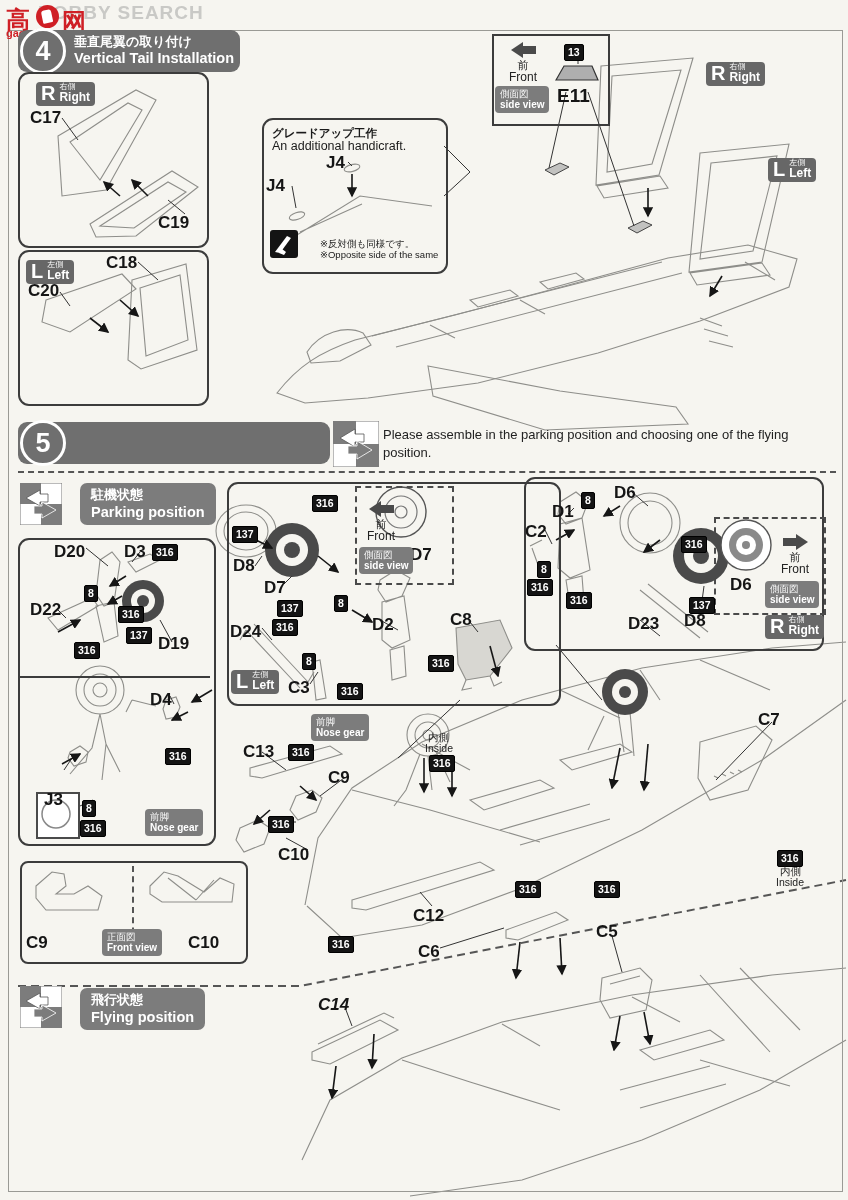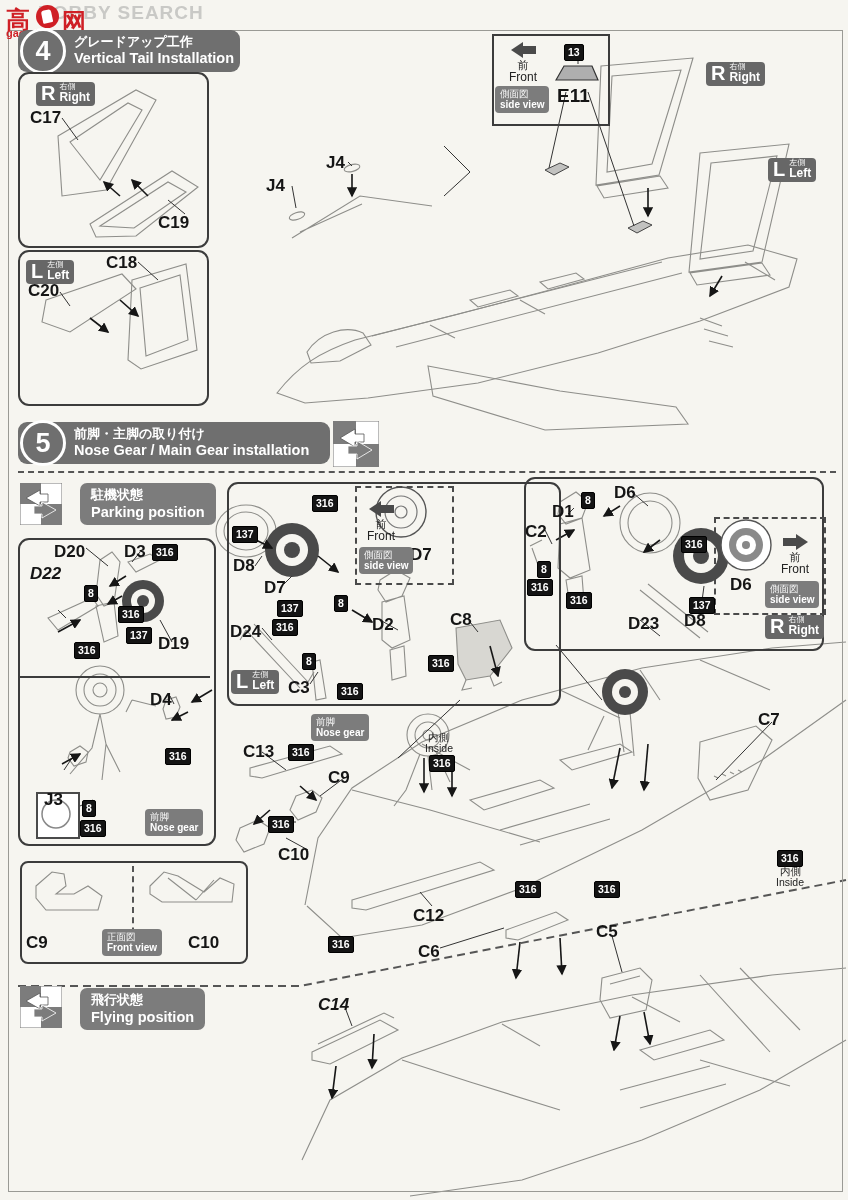--- a/index.html
+++ b/index.html
@@ -242,40 +242,48 @@
     <div class="wm-bg">HOBBY SEARCH</div>
     <span class="wm-cn wm-red" style="left:6px;top:4px;">高</span>
     <span class="wm-thumb"></span>
     <span class="wm-cn wm-red" style="left:62px;top:6px;">网</span>
     <span class="wm-dom wm-red">gao-shou.com</span>
   </div>
 
   <div class="step-h" style="left:18px;top:30px;width:222px;">
     <div class="step-circle">4</div>
     <div class="step-txt">
-      <span class="step-ja">グレードアップ工作</span>
+      <span class="step-ja">垂直尾翼の取り付け</span>
       <span class="step-en">Vertical Tail Installation</span>
     </div>
   </div>
 
   <div class="pbox" style="left:18px;top:72px;width:187px;height:172px;"></div>
   <div class="pbox" style="left:18px;top:250px;width:187px;height:152px;"></div>
 
+  <div class="notebox" style="left:262px;top:118px;width:182px;height:152px;">
+    <span class="t1">グレードアップ工作</span>
+    <span class="t2">An additional handicraft.</span>
+    <span class="n1">※反対側も同様です。</span>
+    <span class="n2">※Opposite side of the same</span>
+    <svg width="30" height="30" style="position:absolute;left:6px;top:110px;">
+      <rect x="0" y="0" width="28" height="28" rx="3" fill="#141414"></rect>
+      <polygon points="5,22 17,6 21,8 10,23" fill="#fff"></polygon>
+      <polygon points="9,23 12,19 16,22 14,25" fill="#fff"></polygon>
+    </svg>
+  </div>
 
   <div class="sqbox" style="left:492px;top:34px;width:114px;height:88px;"></div>
 
   <div class="step-h" style="left:18px;top:422px;width:312px;">
     <div class="step-circle">5</div>
-    <div class="step-txt">
-      <span class="step-ja">前脚・主脚の取り付け</span>
-      <span class="step-en">Nose Gear / Main Gear installation</span>
-    </div>
   </div>
 
   <div class="choose-note" style="left:383px;top:426px;width:450px;">
+    <span class="cen">Please assemble in the parking position and choosing one of the flying position.</span>
   </div>
 
   <div class="dashline" style="left:18px;top:471px;width:818px;"></div>
 
   <div class="posbadge" style="left:80px;top:988px;">
     <span class="pja">飛行状態</span>
     <span class="pen">Flying position</span>
   </div>
   <div class="posbadge" style="left:80px;top:483px;">
     <span class="pja">駐機状態</span>
@@ -322,21 +330,21 @@
   <div id="ann-layer">
       <div class="ann part" style="left: 30px; top: 108px;">C17</div>
       <div class="ann part" style="left: 158px; top: 213px;">C19</div>
       <div class="ann part" style="left: 106px; top: 253px;">C18</div>
       <div class="ann part" style="left: 28px; top: 281px;">C20</div>
       <div class="ann part" style="left: 326px; top: 153px;">J4</div>
       <div class="ann part" style="left: 266px; top: 176px;">J4</div>
       <div class="ann part" style="left: 557px; top: 85px; font-size: 19px;">E11</div>
       <div class="ann part" style="left: 54px; top: 542px;">D20</div>
       <div class="ann part" style="left: 124px; top: 542px;">D3</div>
-      <div class="ann part" style="left: 30px; top: 564px; font-style: italic;">D22</div>
+      <div class="ann part" style="left: 30px; top: 600px;">D22</div>
       <div class="ann part" style="left: 158px; top: 634px;">D19</div>
       <div class="ann part" style="left: 150px; top: 690px;">D4</div>
       <div class="ann part" style="left: 44px; top: 790px;">J3</div>
       <div class="ann part" style="left: 233px; top: 556px;">D8</div>
       <div class="ann part" style="left: 264px; top: 578px;">D7</div>
       <div class="ann part" style="left: 230px; top: 622px;">D24</div>
       <div class="ann part" style="left: 372px; top: 615px;">D2</div>
       <div class="ann part" style="left: 288px; top: 678px;">C3</div>
       <div class="ann part" style="left: 410px; top: 545px;">D7</div>
       <div class="ann part" style="left: 614px; top: 483px;">D6</div>

